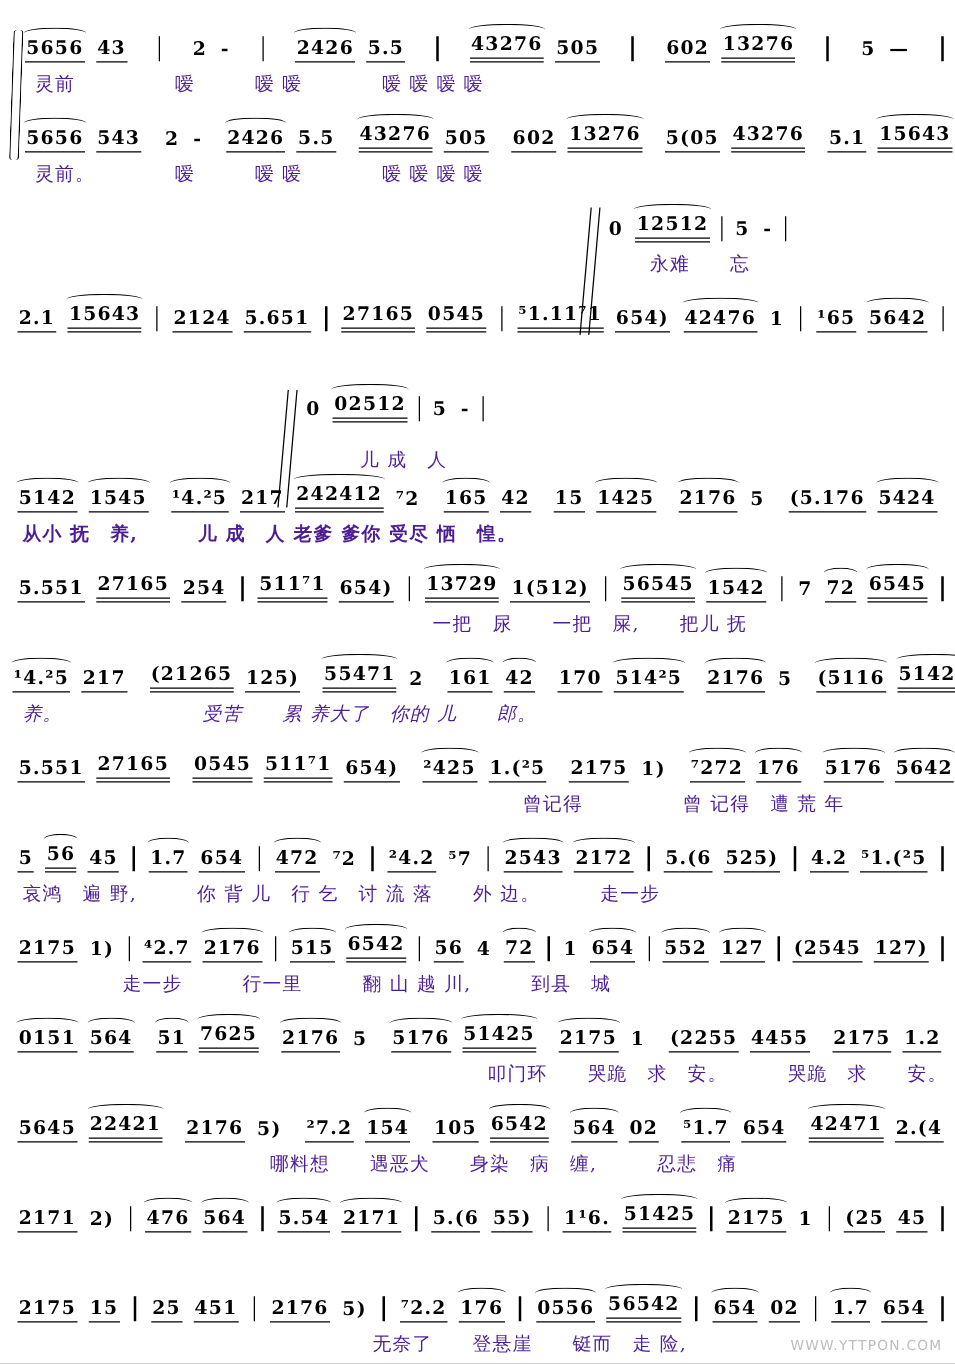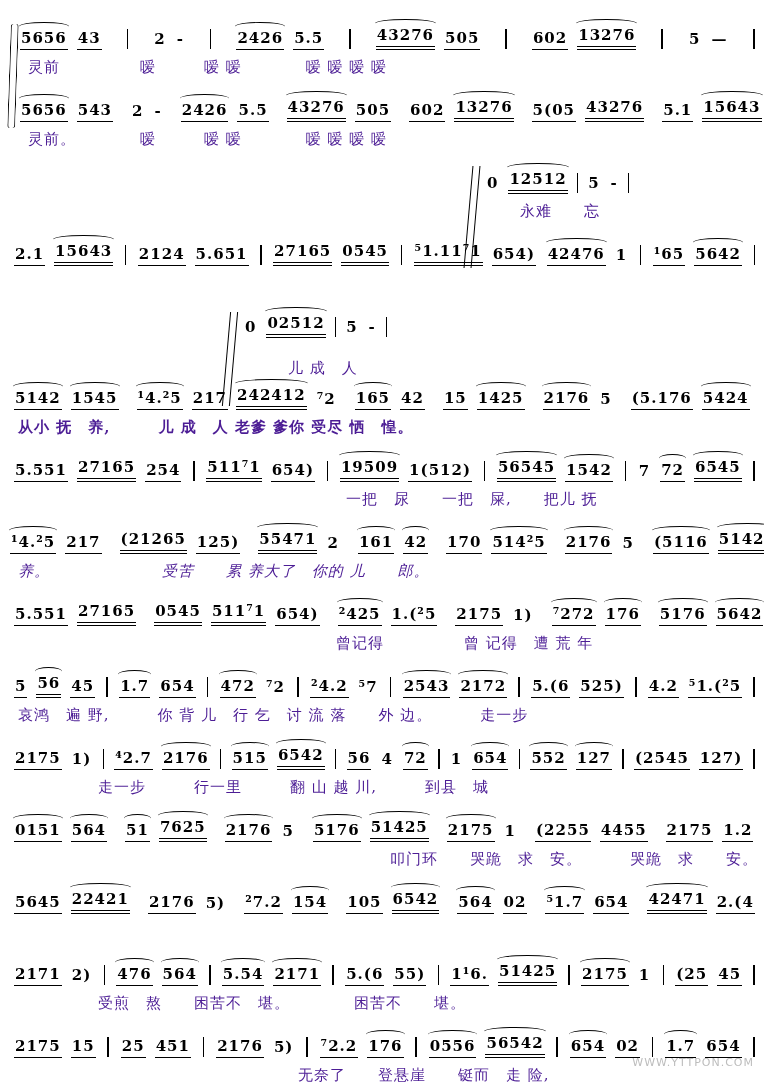--- a/index.html
+++ b/index.html
@@ -14,21 +14,21 @@
   .u1{border-bottom:1.5px solid #000;}
   .u2{border-bottom:4px double #000;}
   .arc::before{content:"";position:absolute;left:-1px;right:-1px;top:-9px;height:8px;
                border-top:1.5px solid #000;border-radius:100% 100% 0 0;}
   .bar{width:1.5px;height:20px;background:#000;align-self:flex-end;margin:0 1px 1px 1px;}
   .lyrics{margin-top:8px;font-size:15px;color:#4c1d95;white-space:pre;letter-spacing:1px;}
   .brace{position:absolute;border-left:1.5px solid #000;border-right:1.5px solid #000;width:6px;}
   #system-brace{left:9px;top:24px;height:104px;transform:skewX(-2deg);border-radius:3px;}
   #phrase-bracket-1{left:468px;top:166px;height:102px;transform:skewX(-5deg);}
   #phrase-bracket-2{left:226px;top:312px;height:94px;transform:skewX(-5deg);}
-  .watermark{position:absolute;right:10px;bottom:22px;color:#bdbdbd;font-size:11px;
+  .watermark{position:absolute;right:10px;bottom:8px;color:#bdbdbd;font-size:11px;
              letter-spacing:1px;font-family:"DejaVu Sans",sans-serif;}
 </style>
 </head>
 <body>
 
 <div class="page">
   <div class="brace" id="system-brace"></div>
   <div class="brace" id="phrase-bracket-1"></div>
   <div class="brace" id="phrase-bracket-2"></div>
 
@@ -217,21 +217,21 @@
             <span class="tok u2">27165</span>
             <span class="tok u1">254</span>
           </span>
           <span class="bar"></span>
           <span class="measure">
             <span class="tok u2">511⁷1</span>
             <span class="tok u1">654)</span>
           </span>
           <span class="bar"></span>
           <span class="measure">
-            <span class="tok u2 arc">19509</span>
+            <span class="tok u2 arc">13729</span>
             <span class="tok u1">1(512)</span>
           </span>
           <span class="bar"></span>
           <span class="measure">
             <span class="tok u2 arc">56545</span>
             <span class="tok u1 arc">1542</span>
           </span>
           <span class="bar"></span>
           <span class="measure">
             <span class="tok">7</span>
@@ -309,21 +309,21 @@
             <span class="tok u1 arc">⁷272</span>
             <span class="tok u1 arc">176</span>
           </span>
           <span class="bar"></span>
           <span class="measure">
             <span class="tok u1 arc">5176</span>
             <span class="tok u1 arc">5642</span>
           </span>
           <span class="bar"></span>
         </div>
-        <div class="lyrics" style="padding-left: 330px;">曾记得　　　　　曾 记得　遭 荒 年</div>
+        <div class="lyrics" style="padding-left: 330px; text-align: center;">曾记得　　　　　曾 记得　遭 荒 年</div>
       </div>
       <div class="line">
         <div class="music spread" style="padding-left: 8px;">
           <span class="measure">
             <span class="tok u1">5</span>
             <span class="tok u2 arc">56</span>
             <span class="tok u1">45</span>
           </span>
           <span class="bar"></span>
           <span class="measure">
@@ -471,20 +471,21 @@
             <span class="tok u1 arc">⁵1.7</span>
             <span class="tok u1">654</span>
           </span>
           <span class="bar"></span>
           <span class="measure">
             <span class="tok u2 arc">42471</span>
             <span class="tok u1">2.(4</span>
           </span>
           <span class="bar"></span>
         </div>
+        <div class="lyrics" style="padding-left: 210px;">哪料想　　遇恶犬　　身染　病　缠,　　　忍悲　痛</div>
       </div>
       <div class="line">
         <div class="music spread" style="padding-left: 8px; text-align: center;">
           <span class="measure">
             <span class="tok u1">2171</span>
             <span class="tok">2)</span>
           </span>
           <span class="bar"></span>
           <span class="measure">
             <span class="tok u1 arc">476</span>
@@ -510,21 +511,20 @@
             <span class="tok u1 arc">2175</span>
             <span class="tok">1</span>
           </span>
           <span class="bar"></span>
           <span class="measure">
             <span class="tok u1">(25</span>
             <span class="tok u1">45</span>
           </span>
           <span class="bar"></span>
         </div>
-        <div class="lyrics" style="padding-left: 92px;">受煎　熬　　困苦不　堪。　　　　困苦不　　堪。</div>
       </div>
       <div class="line">
         <div class="music spread" style="padding-left: 8px;">
           <span class="measure">
             <span class="tok u1">2175</span>
             <span class="tok u1">15</span>
           </span>
           <span class="bar"></span>
           <span class="measure">
             <span class="tok u1">25</span>

